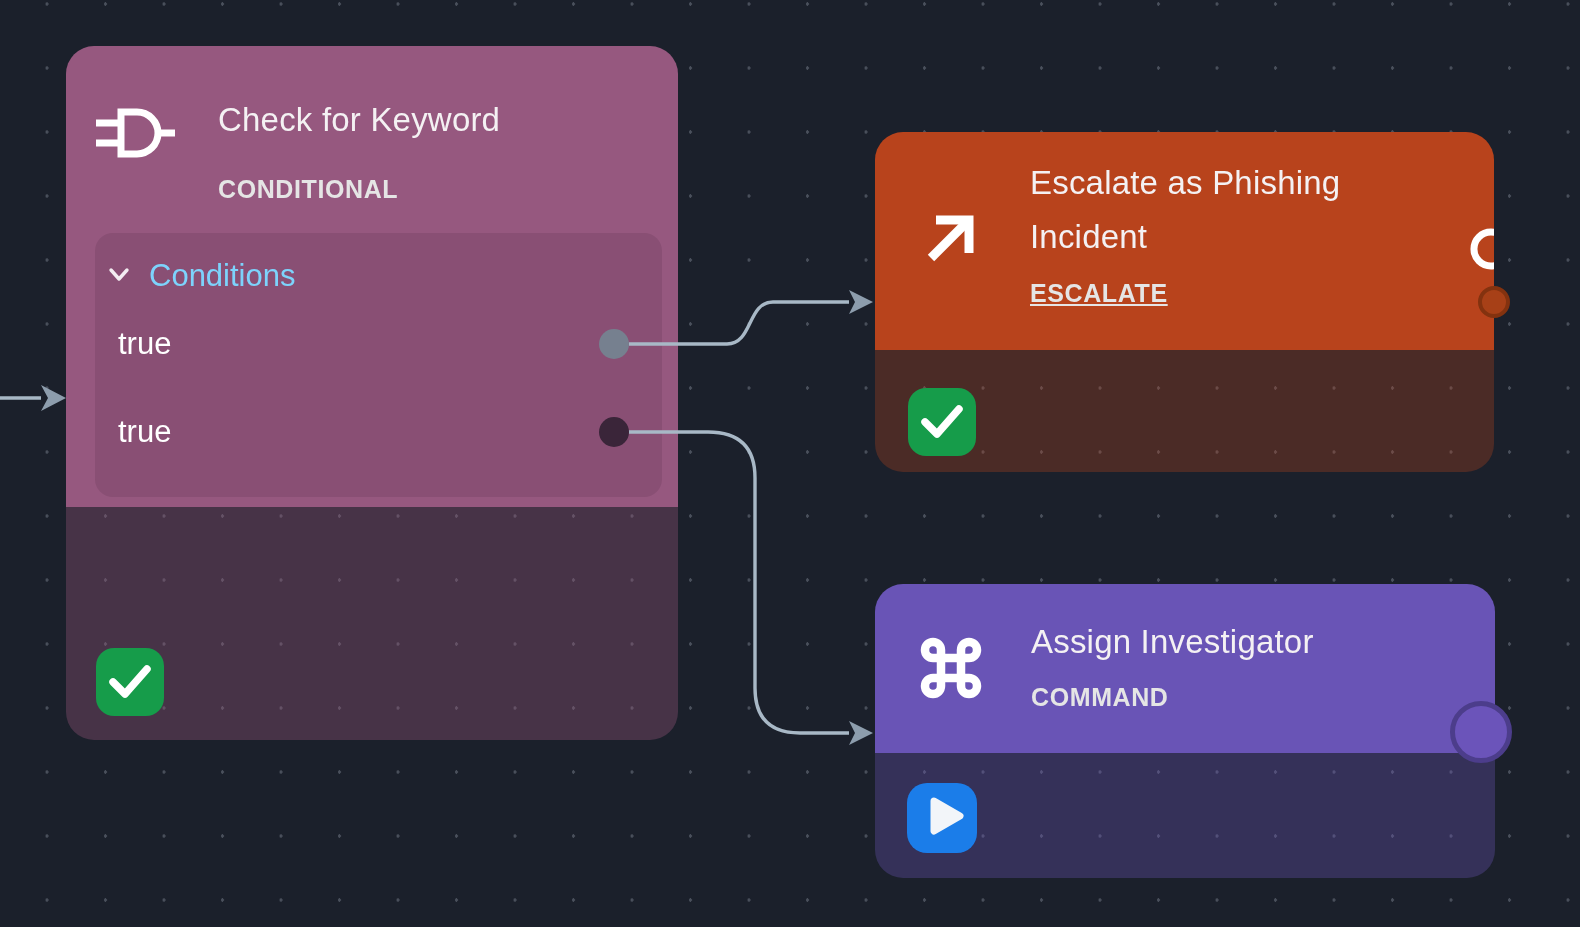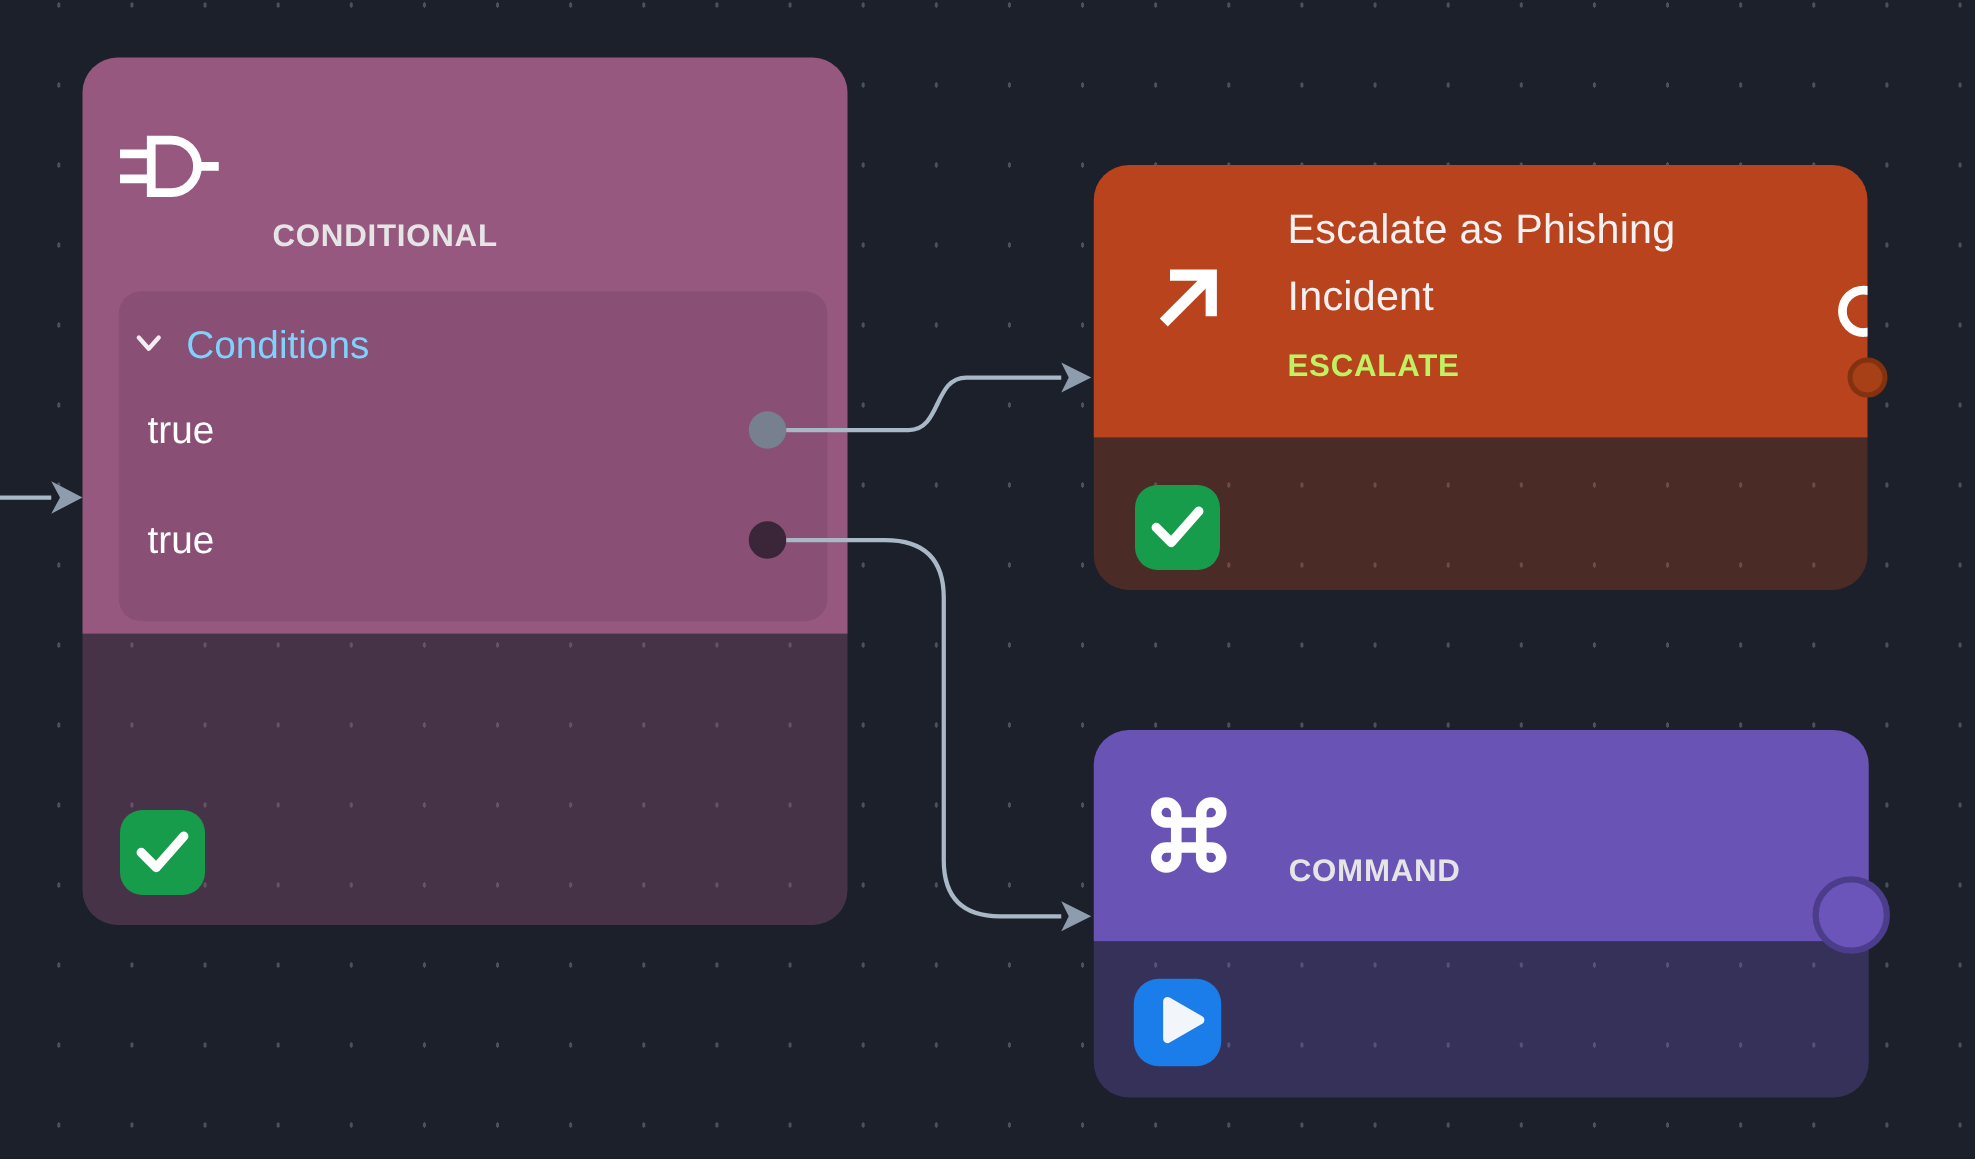--- a/index.html
+++ b/index.html
@@ -23,21 +23,21 @@
   .n-cond{left:66px;top:46px;width:612px;height:694px;}
   .n-cond .node-head{height:461px;background:#96587F;}
   .n-cond .node-bottom{top:461px;height:233px;background:rgba(150,85,122,0.36);}
   .cond-panel{position:absolute;left:29px;top:187px;width:567px;height:264px;border-radius:18px;background:#894F74;}
   .panel-header-label{position:absolute;left:54px;top:25px;font-size:31px;color:#7dd3fc;}
   .out-label{position:absolute;left:23px;font-size:31px;color:#ffffff;}
   
   .n-esc{left:875px;top:132px;width:619px;height:244px;}
   .n-esc .node-head{height:218px;background:#B8431C;}
   .n-esc .node-bottom{top:218px;height:122px;background:rgba(184,67,28,0.31);}
-  .n-esc .node-type{color:#bef264;}
+  .n-esc .node-type{color:#e5e5e5;text-decoration:underline;}
   
   .n-cmd{left:875px;top:584px;width:620px;height:294px;}
   .n-cmd .node-head{height:169px;background:#6954B6;}
   .n-cmd .node-bottom{top:169px;height:125px;background:rgba(105,84,186,0.33);}
   .n-cmd .node-type{color:#e5e5e5;}
   .n-cond .node-type{color:#e5e5e5;}
   .badge-green{background:#169C4A;}
   .badge-blue{background:#1B7DE9;border-radius:20px;}
   .edge-layer{position:absolute;left:0;top:0;z-index:6;pointer-events:none;}
   .clip-wrap{position:absolute;overflow:hidden;}
@@ -47,20 +47,21 @@
 
 <div class="node n-cond">
   <div class="node-head">
     <span class="icon-box" style="left:27px;top:58px">
       <svg width="84" height="58" viewBox="0 0 84 58" fill="none">
         <path d="M3 19 H28 M3 39 H28" stroke="#FFFFFF" stroke-width="7"></path>
         <path d="M28 8 H44 A21 21 0 0 1 44 50 H28 Z" stroke="#FFFFFF" stroke-width="7"></path>
         <path d="M65 29 H82" stroke="#FFFFFF" stroke-width="7"></path>
       </svg>
     </span>
+    <div class="node-title" style="left:152px;top:52px">Check for Keyword</div>
     <div class="node-type" style="left:152px;top:129px">CONDITIONAL</div>
 
     <div class="cond-panel">
       <span class="icon-box" style="left:11px;top:29px">
         <svg width="26" height="24" viewBox="0 0 26 24" fill="none">
           <polyline points="5,8 13,17 21,8" stroke="#F3EDF2" stroke-width="3.4" stroke-linecap="round" stroke-linejoin="round"></polyline>
         </svg>
       </span>
       <div class="panel-header-label">Conditions</div>
 
@@ -115,20 +116,21 @@
   <div class="node-head">
     <span class="icon-box" style="left:44px;top:52px">
       <svg width="64" height="64" viewBox="0 0 64 64" fill="none" stroke="#FFFFFF" stroke-width="8.5">
         <path d="M22 22 H42 V42 H22 Z"></path>
         <path d="M22 22 V14 A8 8 0 1 0 14 22 H22"></path>
         <path d="M42 22 H50 A8 8 0 1 0 42 14 V22"></path>
         <path d="M22 42 H14 A8 8 0 1 0 22 50 V42"></path>
         <path d="M42 42 V50 A8 8 0 1 0 50 42 H42"></path>
       </svg>
     </span>
+    <div class="node-title" style="left:156px;top:36px">Assign Investigator</div>
     <div class="node-type" style="left:156px;top:99px">COMMAND</div>
   </div>
   <div class="node-bottom"></div>
   <div class="badge badge-blue" style="left:32px;top:199px;width:70px;height:70px">
     <span style="margin-left:6px">
       <svg width="46" height="46" viewBox="0 0 46 46">
         <polygon points="12,8 38,23 12,38" fill="#F2F5F9" stroke="#F2F5F9" stroke-width="7" stroke-linejoin="round"></polygon>
       </svg>
     </span>
   </div>

